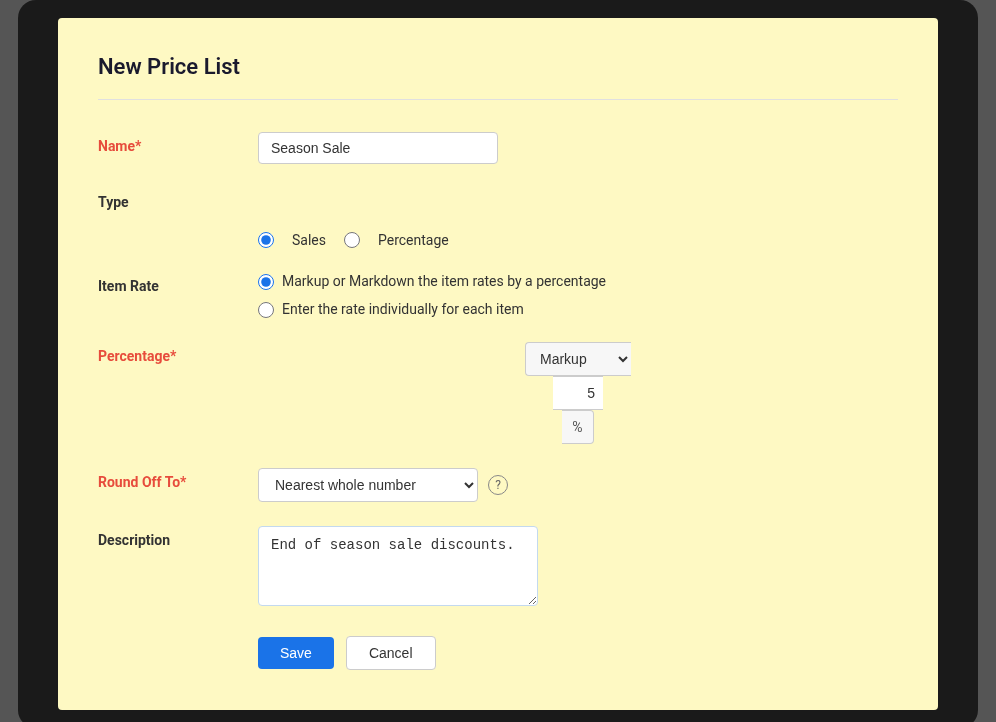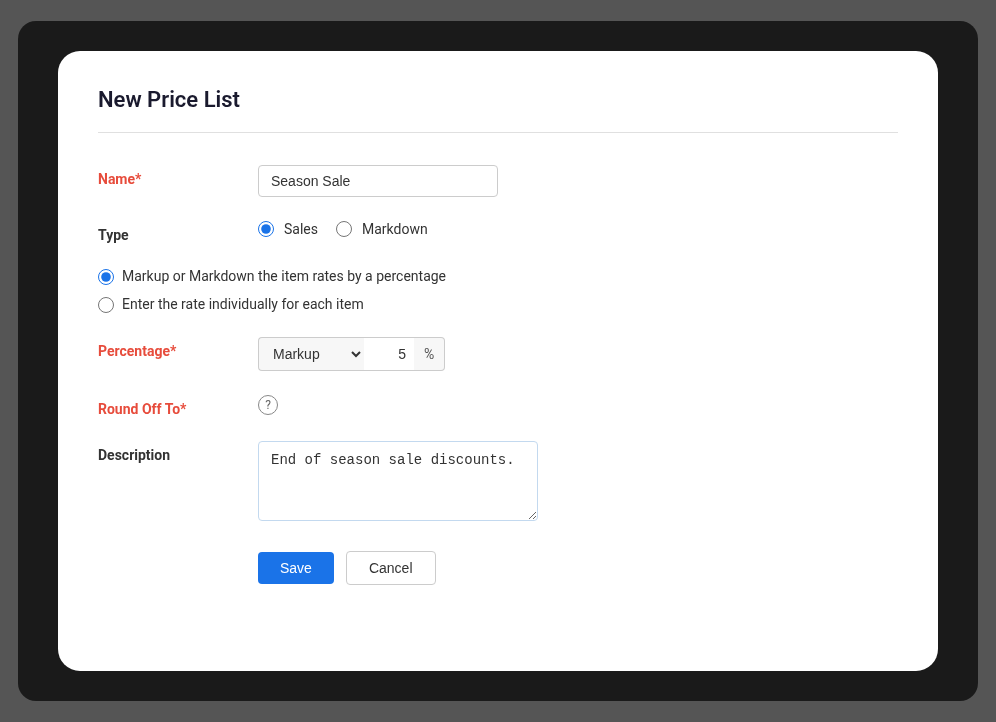--- a/index.html
+++ b/index.html
@@ -15,22 +15,22 @@
       background: #1a1a1a;
       border-radius: 18px;
       padding: 18px;
       width: 960px;
       min-height: 680px;
       display: flex;
       align-items: center;
       justify-content: center;
     }
     .modal-container {
-      background: #ffffff;
-      border-radius: 22px;
+      background: #fef9c3;
+      border-radius: 4px;
       width: 880px;
       min-height: 620px;
       padding: 36px 40px 40px 40px;
     }
     .modal-title {
       font-size: 22px;
       font-weight: 600;
       color: #1a1a2e;
       margin-bottom: 20px;
     }
@@ -71,24 +71,25 @@
       outline: none;
     }
     .radio-row {
       display: flex;
       align-items: center;
       gap: 18px;
     }
     .radio-option {
       display: flex;
       align-items: flex-end;
-      gap: 10px;
-      font-size: 14px;
-      color: #333;
-      cursor: pointer;
+      gap: 18px;
+      font-size: 14px;
+      color: #333;
+      cursor: pointer;
+      margin-top: 44px;
     }
     .radio-option input[type="radio"] {
       accent-color: #1a73e8;
       width: 16px;
       height: 16px;
       cursor: pointer;
     }
     .radio-block {
       display: flex;
       align-items: center;
@@ -101,20 +102,21 @@
       accent-color: #1a73e8;
       width: 16px;
       height: 16px;
       margin-top: 2px;
       cursor: pointer;
     }
     .percentage-row {
       display: flex;
       align-items: center;
       gap: 0;
+      flex-direction: column;
     }
     .markup-select {
       border: 1px solid #ccc;
       border-right: none;
       border-radius: 4px 0 0 4px;
       padding: 6px 10px;
       font-size: 14px;
       color: #333;
       background: #f7f7f7;
       cursor: pointer;
@@ -232,27 +234,28 @@
     <div class="form-row">
       <label class="form-label">Type</label>
       <div class="form-control-area">
         <div class="radio-row">
           <label class="radio-option">
             <input type="radio" name="type" checked="" style="">
             <span>Sales</span>
           </label>
           <label class="radio-option">
             <input type="radio" name="type" style="">
-            <span>Markdown</span>
+            <span>Percentage</span>
           </label>
         </div>
       </div>
     </div>
 
     <div class="form-row">
+      <label class="form-label">Item Rate</label>
       <div class="form-control-area">
         <label class="radio-block">
           <input type="radio" name="item_rate" checked="" style="">
           <span>Markup or Markdown the item rates by a percentage</span>
         </label>
         <label class="radio-block">
           <input type="radio" name="item_rate" style="">
           <span>Enter the rate individually for each item</span>
         </label>
       </div>
@@ -269,20 +272,26 @@
           <input type="text" class="percentage-input" value="5" style="">
           <span class="percent-symbol">%</span>
         </div>
       </div>
     </div>
 
     <div class="form-row">
       <label class="form-label required">Round Off To*</label>
       <div class="form-control-area">
         <div class="round-off-row">
+          <select class="select-input">
+            <option>Nearest whole number</option>
+            <option>0.1</option>
+            <option>0.01</option>
+            <option>0.001</option>
+          </select>
           <div class="help-icon">?</div>
         </div>
       </div>
     </div>
 
     <div class="form-row">
       <label class="form-label">Description</label>
       <div class="form-control-area">
         <textarea class="description-textarea" style="">End of season sale discounts.</textarea>
       </div>

